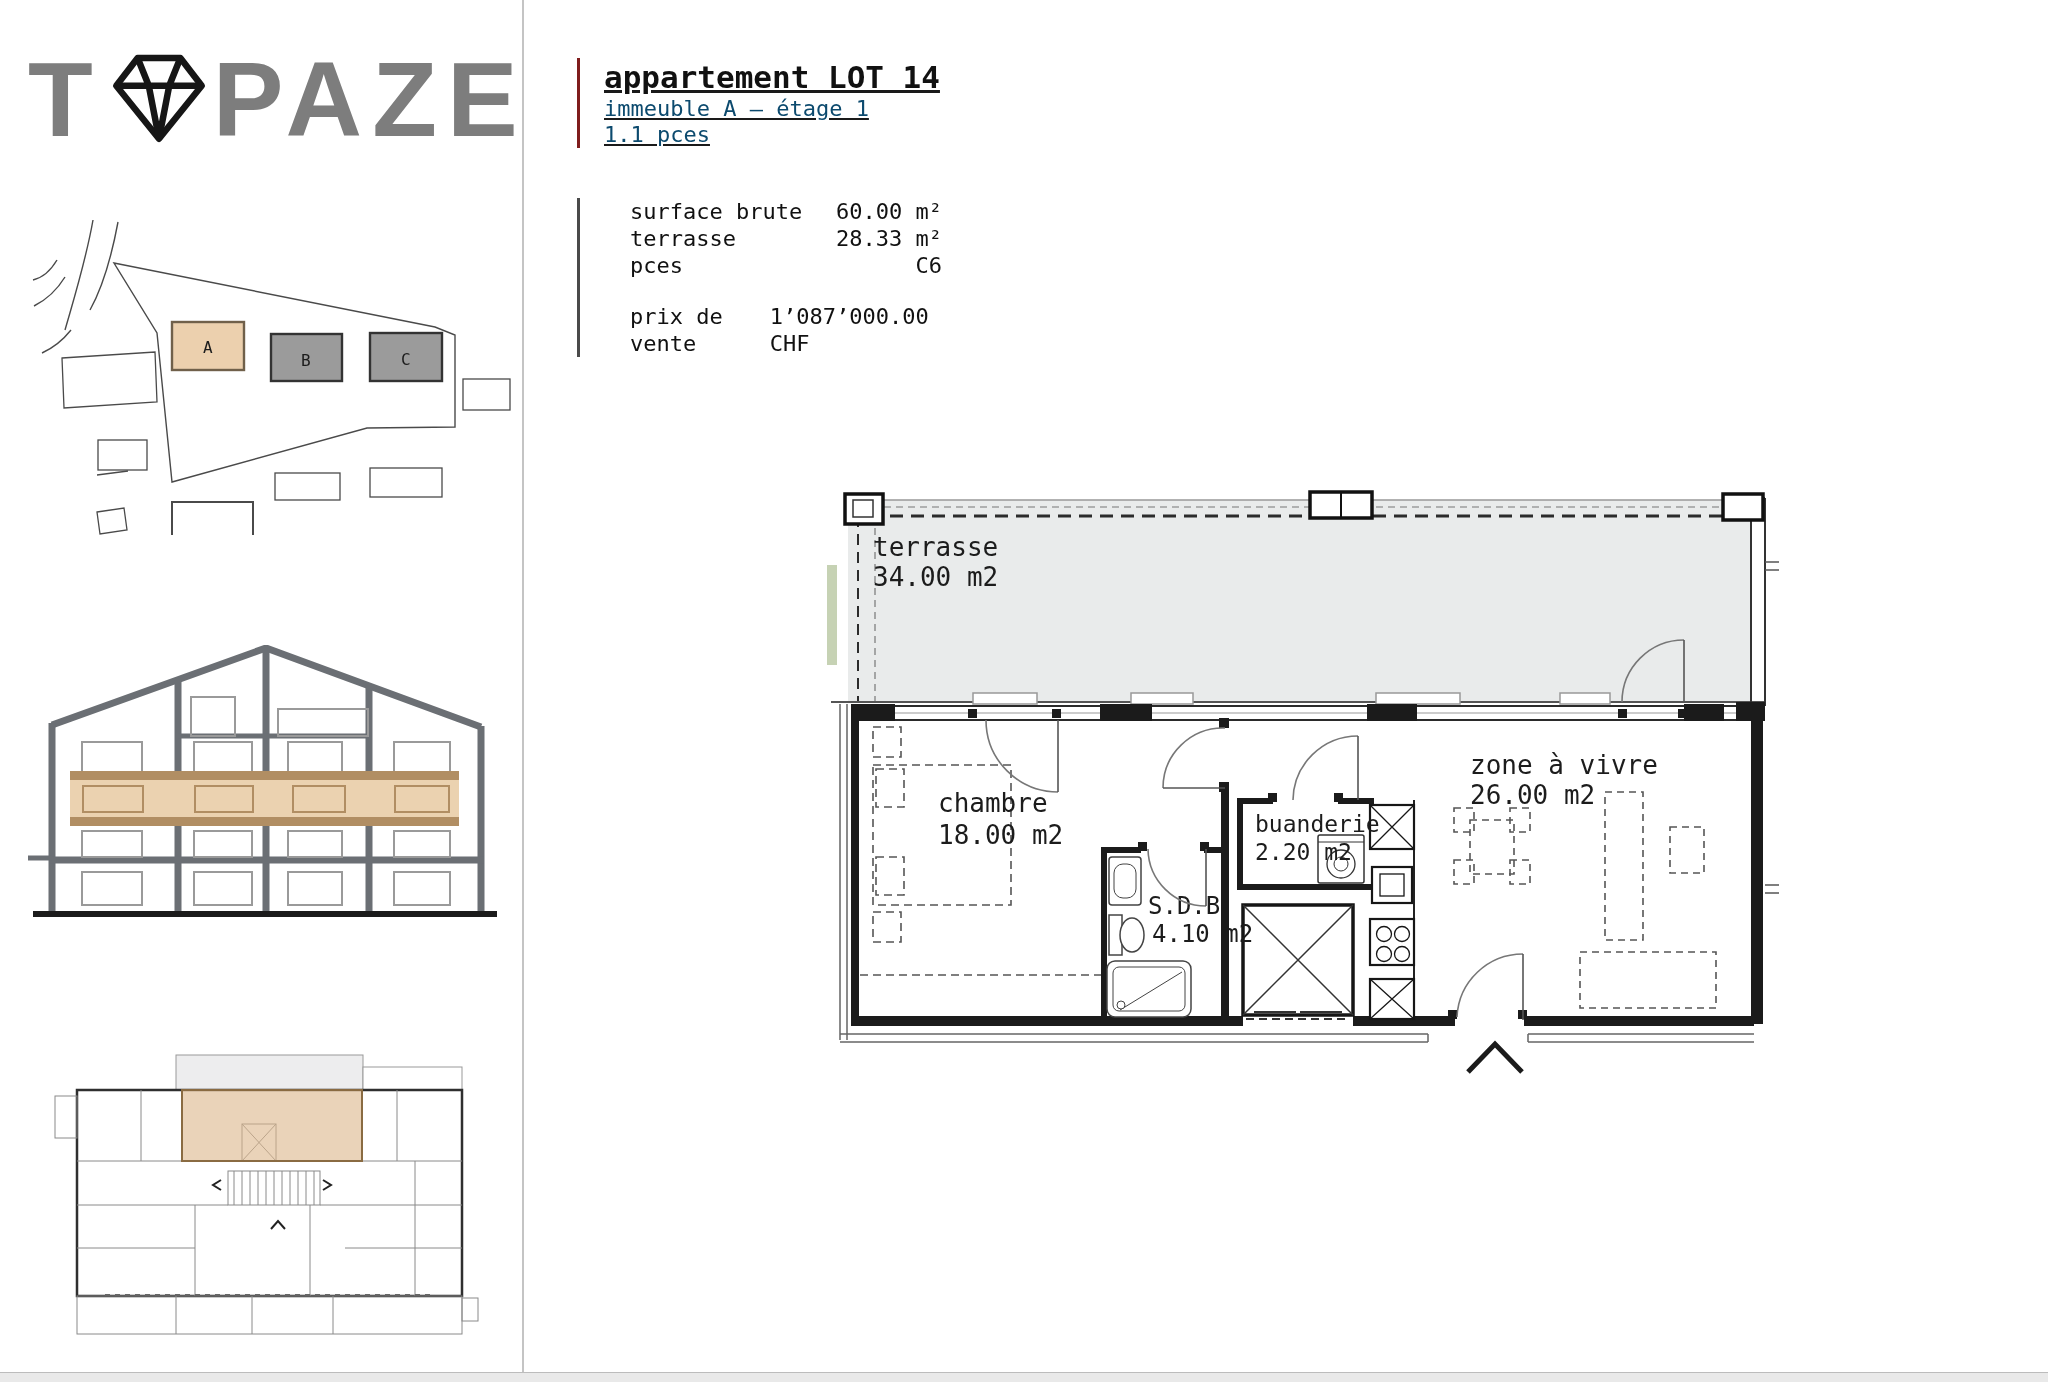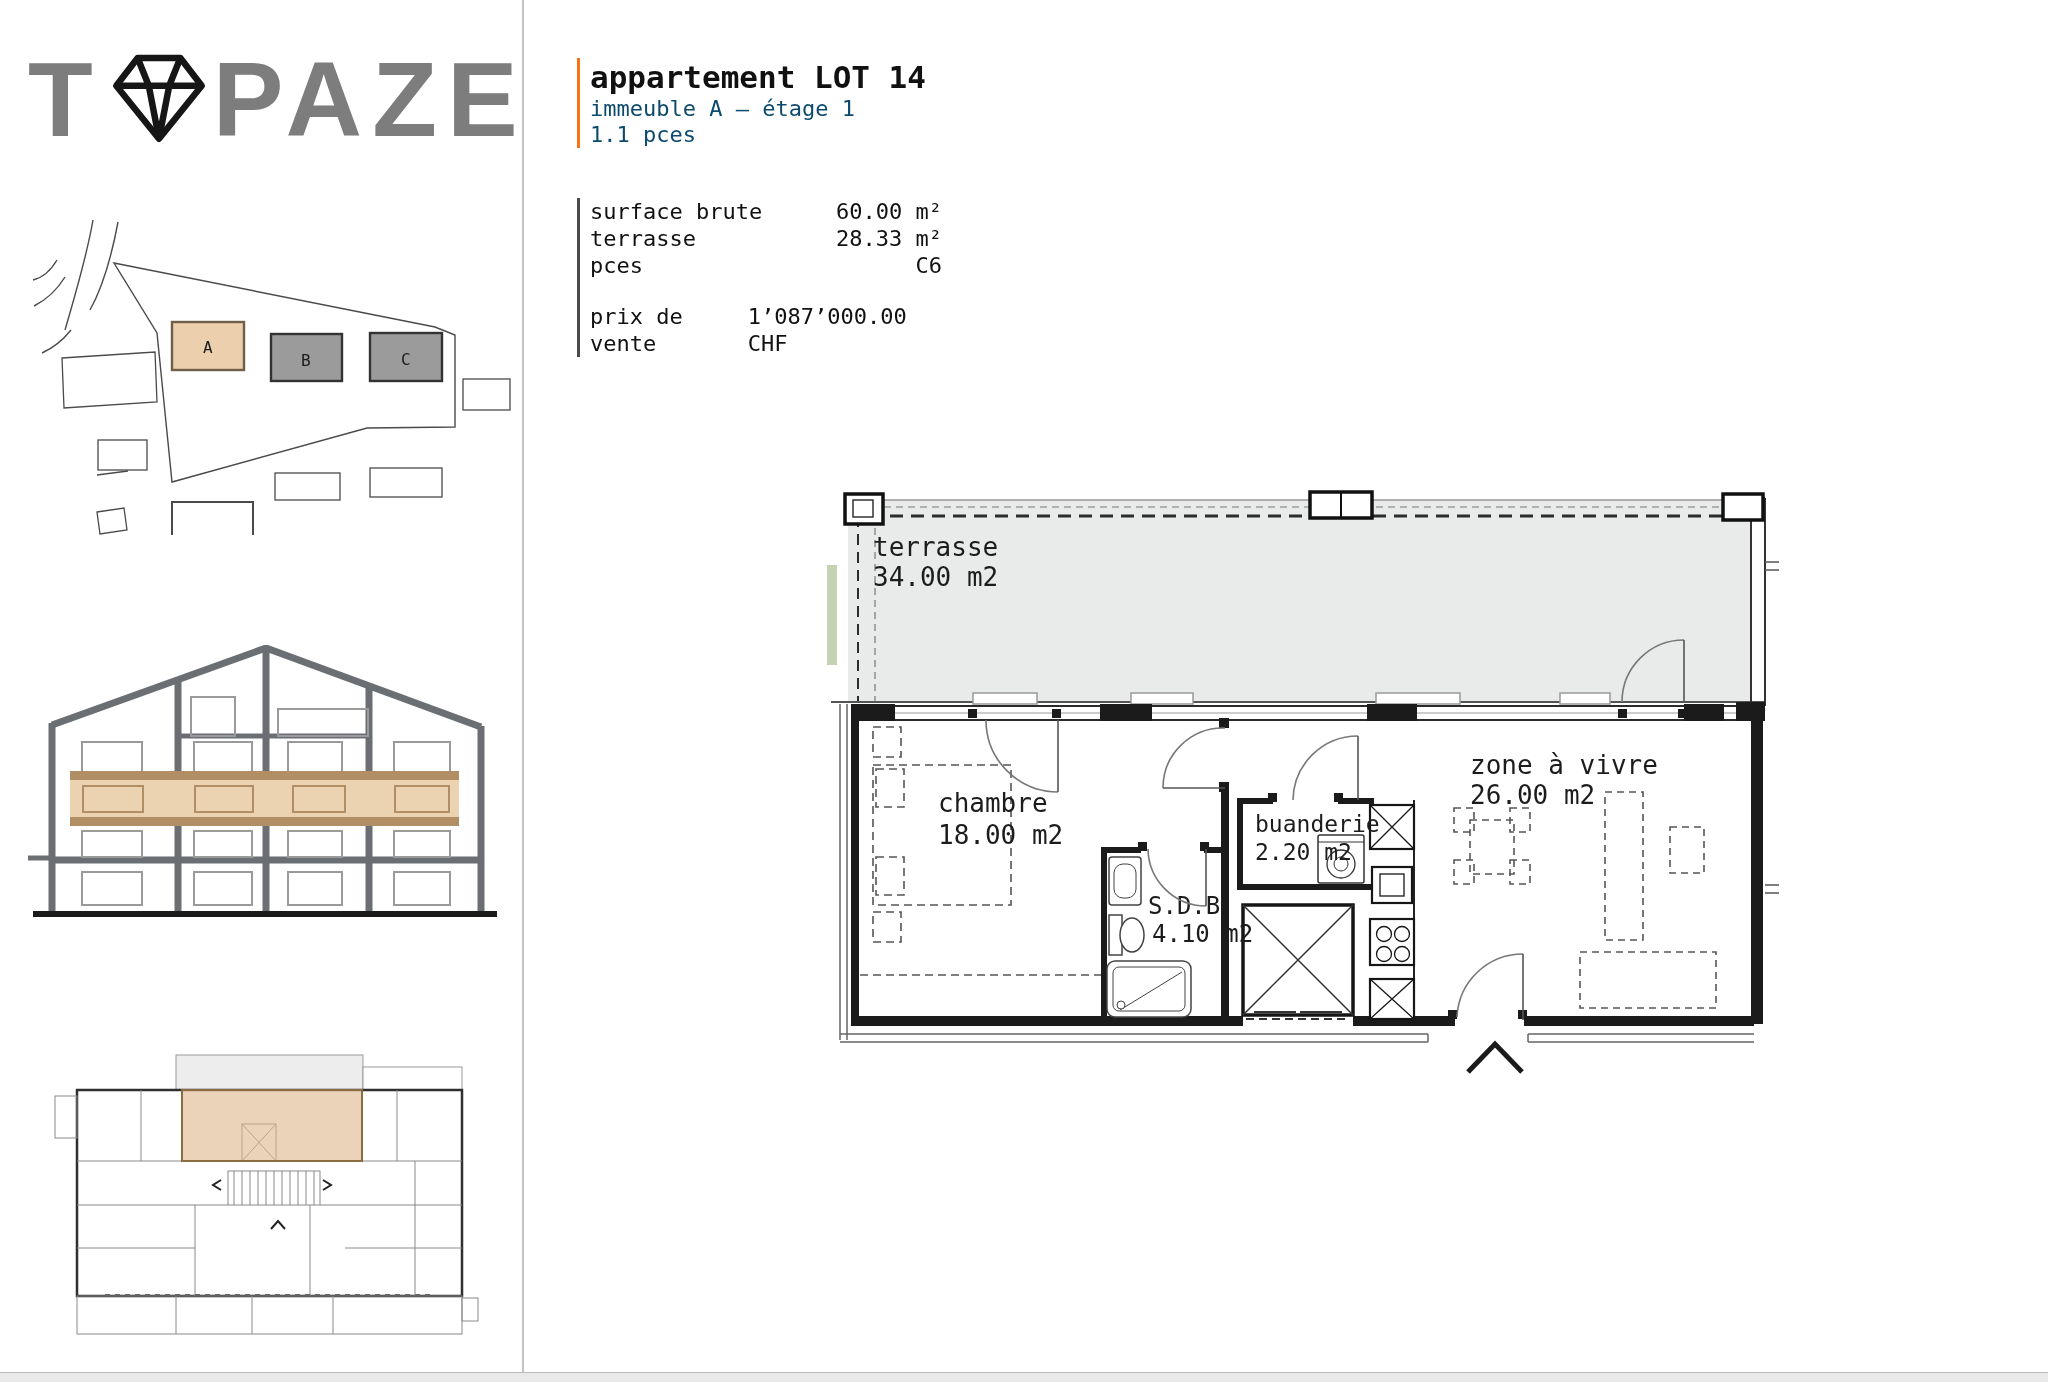--- a/index.html
+++ b/index.html
@@ -4,26 +4,26 @@
 <style>
   html,body{margin:0;padding:0;background:#ffffff;}
   .page{position:relative;width:2048px;height:1382px;background:#fff;overflow:hidden;
         font-family:"DejaVu Sans Mono","Liberation Mono",monospace;color:#1a1a1a;}
   
   .logo{position:absolute;left:28px;top:44px;display:flex;align-items:center;height:110px;}
   .logo .ltr{font-family:"Liberation Sans",sans-serif;font-weight:bold;font-size:106px;
              color:#7d7d7d;letter-spacing:10px;line-height:100px;}
   .logo svg{margin:0 2px 6px 4px;}
   
-  .title-block{position:absolute;left:577px;top:58px;border-left:3px solid #f97316;padding-left:10px;}
+  .title-block{position:absolute;left:577px;top:58px;border-left:3px solid #7f1d1d;padding-left:24px;text-decoration:underline;}
   .title-block h1{margin:0;font-size:31px;font-weight:bold;line-height:38px;letter-spacing:0px;color:#111;}
   .title-block .sub{font-size:22px;line-height:26px;color:#0c4a6e;}
   .details{position:absolute;left:577px;top:198px;border-left:3px solid #4a4a4a;
            padding-left:10px;width:352px;font-size:22px;line-height:27px;color:#111;}
-  .details .row{display:flex;justify-content:space-between;}
+  .details .row{display:flex;justify-content:space-between;margin-left:40px;}
   .details .gap{height:24px;}
   
   .vdivider{position:absolute;left:522px;top:0;width:2px;height:1372px;background:#c4c4c4;}
   .bottom-bar{position:absolute;left:0;top:1372px;width:2048px;height:10px;background:#e9e9e9;border-top:1px solid #bcbcbc;}
   
   .site-plan{position:absolute;left:20px;top:210px;}
   .section{position:absolute;left:25px;top:645px;}
   .keyplan{position:absolute;left:45px;top:1053px;}
   .mainplan{position:absolute;left:818px;top:478px;}
   text.plan-label{font-family:"DejaVu Sans Mono","Liberation Mono",monospace;fill:#1c1c1c;}

